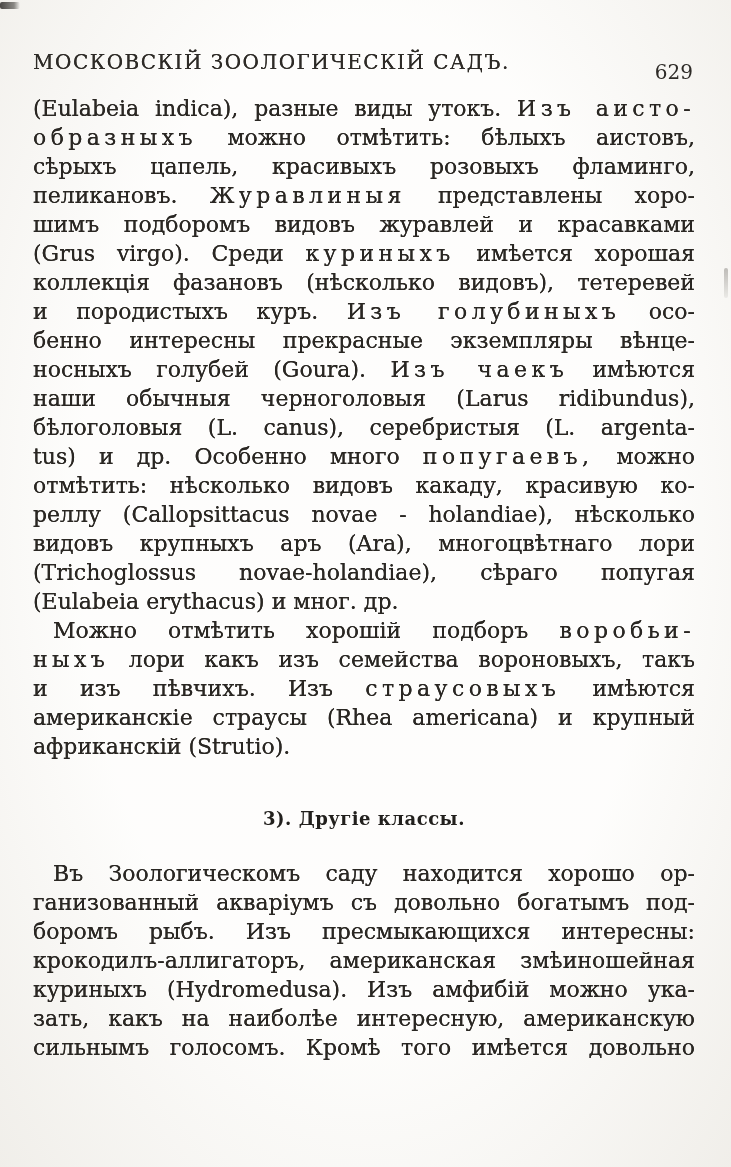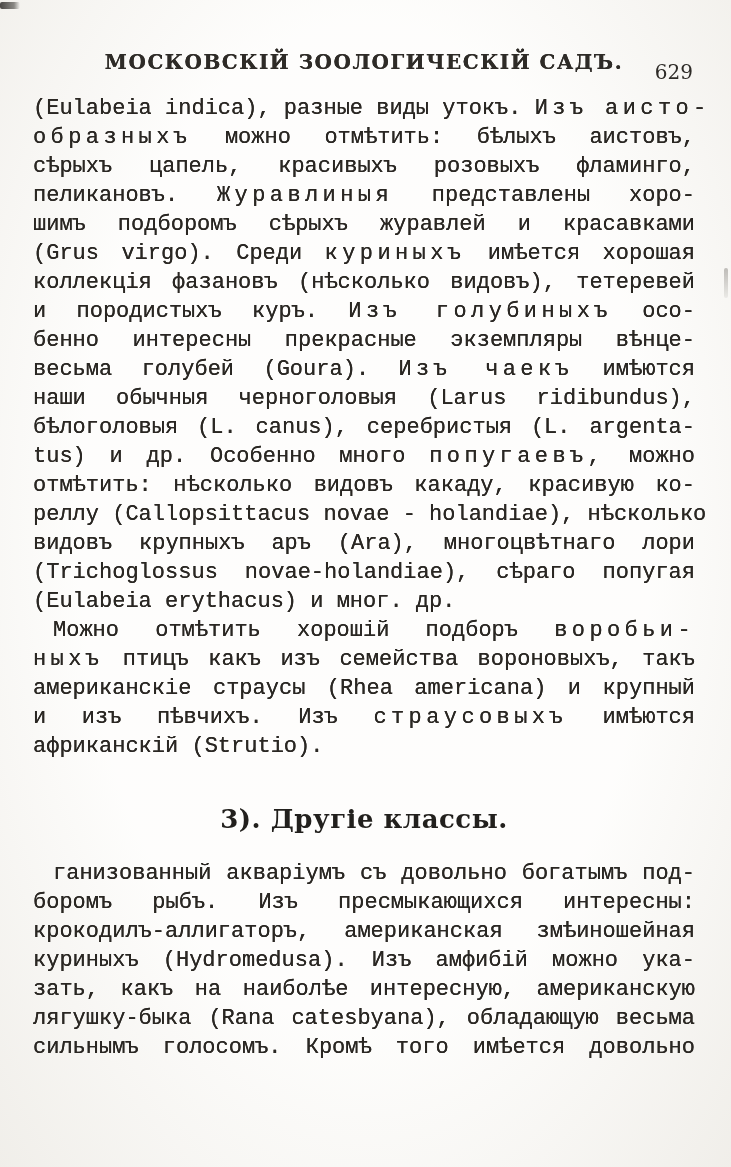--- a/index.html
+++ b/index.html
@@ -28,58 +28,56 @@
   }
   .edge-mark{
     position:absolute;right:3px;top:268px;width:4px;height:30px;
     background:linear-gradient(180deg,rgba(120,116,110,.45),rgba(120,116,110,.1));
     border-radius:2px;
   }
   .header{
     position:absolute;top:50px;left:33px;right:36px;height:30px;
   }
   .running-title{
-    text-align:center;
     font-size:20px;
     letter-spacing:1.5px;
     color:#2e2b27;
     text-shadow:0 0 .4px currentColor;
-    font-weight:bold;
   }
   .page-number{
     position:absolute;right:2px;top:1px;
     font-size:20px;
     color:#2e2b27;
     margin-top:9px;
   }
   .page-body{
     position:absolute;top:94px;left:33px;right:36px;
   }
-  .paragraph{margin:0;font-family:Liberation Mono, monospace;}
+  .paragraph{margin:0;}
   .line{
     font-size:22px;
     line-height:29px;
     white-space:nowrap;
     text-align:justify;
     text-align-last:justify;
     -moz-text-align-last:justify;
     text-shadow:0 0 .5px currentColor;
   }
   .line.no-just{
     text-align-last:left;
     -moz-text-align-last:left;
   }
   .indent .line:first-child{text-indent:20px;}
   .sp{letter-spacing:.2em;}
   .section-heading{
     margin-top:40px;
     margin-bottom:22px;
     line-height:36px;
     text-align:center;
-    font-size:26px;
+    font-size:18px;
     font-weight:bold;
     color:#22201d;
     letter-spacing:.5px;
   }
 </style>
 </head>
 <body>
 
 <div class="page">
   <div class="corner-mark"></div>
@@ -89,46 +87,46 @@
     <div class="running-title">МОСКОВСКІЙ ЗООЛОГИЧЕСКІЙ САДЪ.</div>
     <div class="page-number">629</div>
   </div>
 
   <div class="page-body">
       <div class="paragraph">
         <div class="line"><span>(Eulabeia indica), разные виды утокъ. </span><span class="sp">Изъ аисто-</span></div>
         <div class="line"><span class="sp">образныхъ</span><span> можно отмѣтить: бѣлыхъ аистовъ,</span></div>
         <div class="line"><span>сѣрыхъ цапель, красивыхъ розовыхъ фламинго,</span></div>
         <div class="line"><span>пеликановъ. </span><span class="sp">Журавлиныя</span><span> представлены хоро-</span></div>
-        <div class="line"><span>шимъ подборомъ сѣрыхъ журавлей и красавками</span></div>
+        <div class="line"><span>шимъ подборомъ видовъ журавлей и красавками</span></div>
         <div class="line"><span>(Grus virgo). Среди </span><span class="sp">куриныхъ</span><span> имѣется хорошая</span></div>
         <div class="line"><span>коллекція фазановъ (нѣсколько видовъ), тетеревей</span></div>
         <div class="line"><span>и породистыхъ куръ. </span><span class="sp">Изъ голубиныхъ</span><span> осо-</span></div>
         <div class="line"><span>бенно интересны прекрасные экземпляры вѣнце-</span></div>
-        <div class="line"><span>весьма голубей (Goura). </span><span class="sp">Изъ чаекъ</span><span> имѣются</span></div>
+        <div class="line"><span>носныхъ голубей (Goura). </span><span class="sp">Изъ чаекъ</span><span> имѣются</span></div>
         <div class="line"><span>наши обычныя черноголовыя (Larus ridibundus),</span></div>
         <div class="line"><span>бѣлоголовыя (L. canus), серебристыя (L. argenta-</span></div>
         <div class="line"><span>tus) и др. Особенно много </span><span class="sp">попугаевъ,</span><span> можно</span></div>
         <div class="line"><span>отмѣтить: нѣсколько видовъ какаду, красивую ко-</span></div>
         <div class="line"><span>реллу (Callopsittacus novae - holandiae), нѣсколько</span></div>
         <div class="line"><span>видовъ крупныхъ аръ (Ara), многоцвѣтнаго лори</span></div>
         <div class="line"><span>(Trichoglossus novae-holandiae), сѣраго попугая</span></div>
         <div class="line no-just"><span>(Eulabeia erythacus) и мног. др.</span></div>
       </div>
       <div class="paragraph indent">
         <div class="line"><span>Можно отмѣтить хорошій подборъ </span><span class="sp">воробьи-</span></div>
-        <div class="line"><span class="sp">ныхъ</span><span> птицъ какъ изъ семейства вороновыхъ, такъ</span></div>
+        <div class="line"><span class="sp">ныхъ</span><span> лори какъ изъ семейства вороновыхъ, такъ</span></div>
+        <div class="line"><span>и изъ пѣвчихъ. Изъ </span><span class="sp">страусовыхъ</span><span> имѣются</span></div>
         <div class="line"><span>американскіе страусы (Rhea americana) и крупный</span></div>
-        <div class="line"><span>и изъ пѣвчихъ. Изъ </span><span class="sp">страусовыхъ</span><span> имѣются</span></div>
         <div class="line no-just"><span>африканскій (Strutio).</span></div>
       </div>
       <div class="section-heading">3). Другіе классы.</div>
       <div class="paragraph indent">
+        <div class="line"><span>Въ Зоологическомъ саду находится хорошо ор-</span></div>
         <div class="line"><span>ганизованный акваріумъ съ довольно богатымъ под-</span></div>
         <div class="line"><span>боромъ рыбъ. Изъ пресмыкающихся интересны:</span></div>
         <div class="line"><span>крокодилъ-аллигаторъ, американская змѣиношейная</span></div>
         <div class="line"><span>куриныхъ (Hydromedusa). Изъ амфибій можно ука-</span></div>
         <div class="line"><span>зать, какъ на наиболѣе интересную, американскую</span></div>
-        <div class="line"><span>лягушку-быка (Rana catesbyana), обладающую весьма</span></div>
         <div class="line"><span>сильнымъ голосомъ. Кромѣ того имѣется довольно</span></div>
       </div>
     </div>
 </div>
 
 </body></html>

